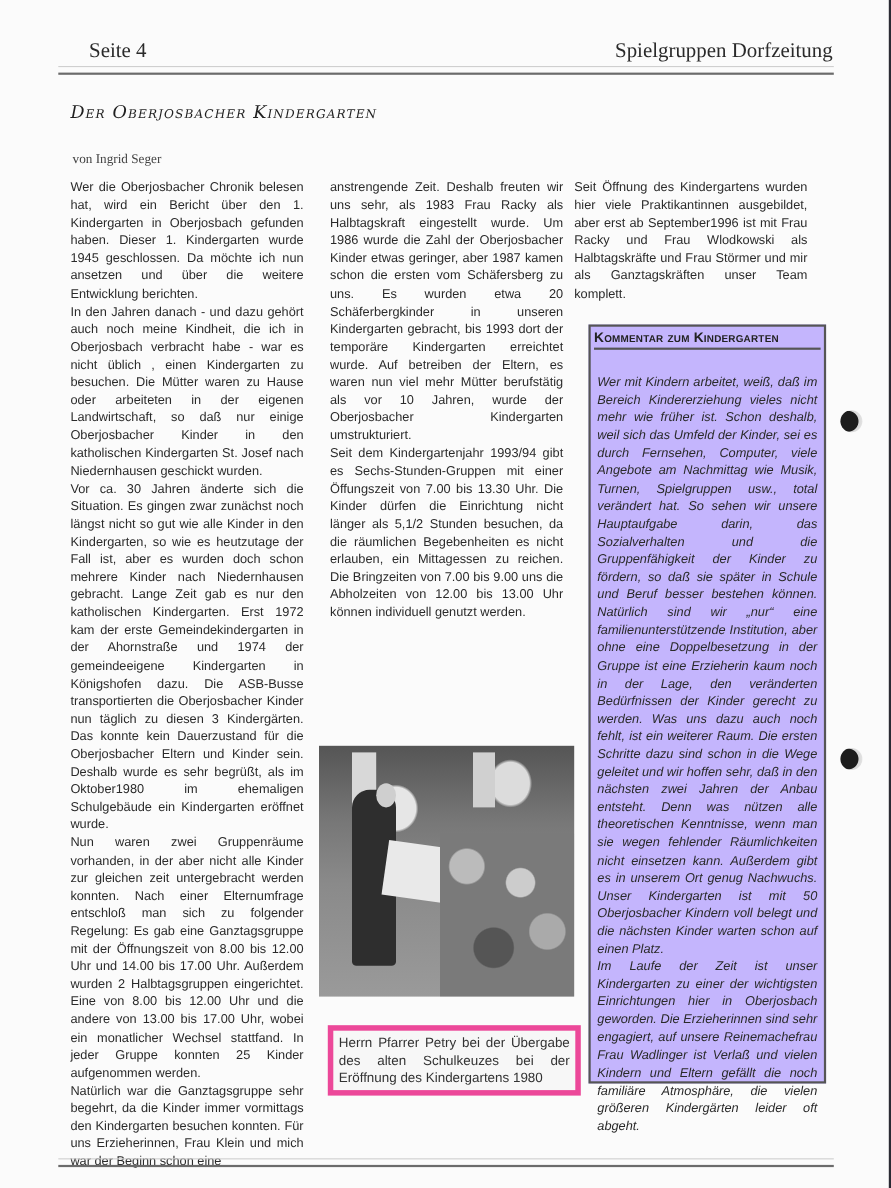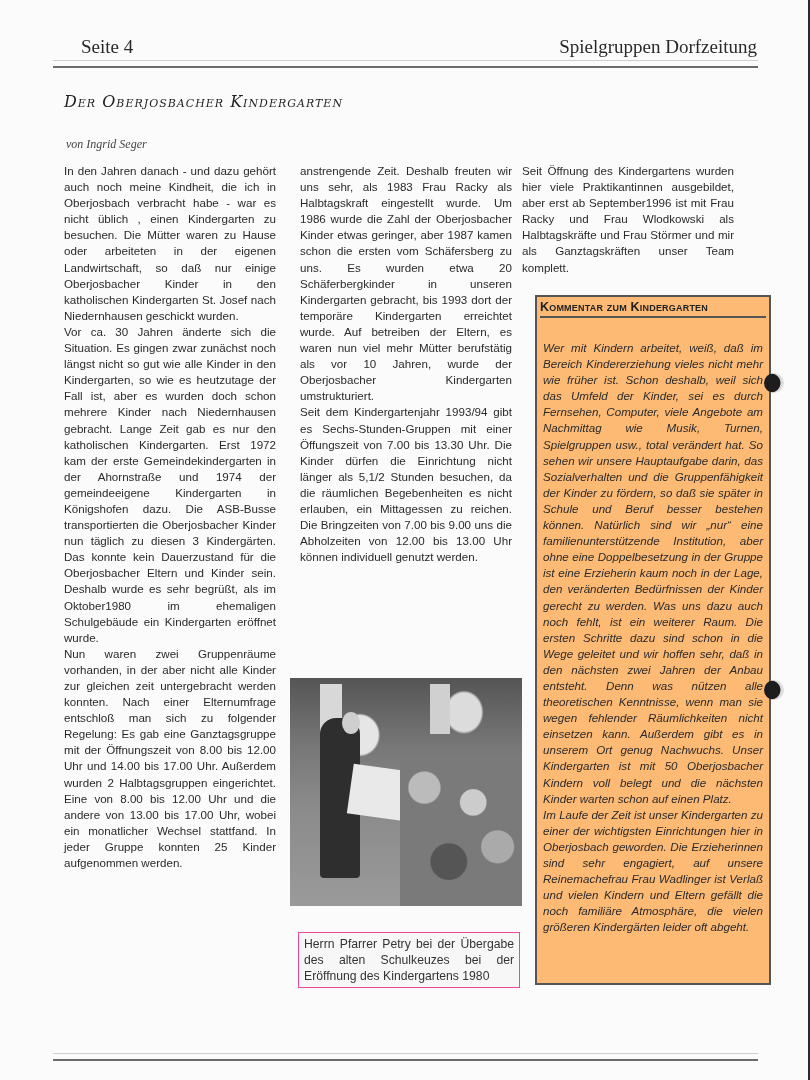--- a/index.html
+++ b/index.html
@@ -17,21 +17,21 @@
   }
   .rule-top-thin { position: absolute; left: 53px; width: 705px; top: 60px; height: 1px; background: #cfcfcf; }
   .rule-top { position: absolute; left: 53px; width: 705px; top: 66px; height: 2px; background: #6b6b6b; }
   .title {
     position: absolute; left: 64px; top: 92px;
     font-family: "DejaVu Serif", serif; font-style: italic; font-size: 16px;
     font-variant: small-caps; letter-spacing: 1px; color: #1f1f1f;
   }
   .byline {
     position: absolute; left: 66px; top: 137px;
-    font-family: "Liberation Serif", serif; font-style: italic; font-size: 12px; color: #444;
+    font-family: "Liberation Serif", serif; font-size: 12px; color: #444;
   }
   .col {
     position: absolute; font-family: "Liberation Sans", sans-serif;
     font-size: 11.6px; line-height: 16.1px; text-align: justify; color: #2a2a2a;
   }
   .col p { margin: 0; }
   .col1 { left: 64px; top: 163px; width: 212px; }
   .col2 { left: 300px; top: 163px; width: 212px; }
   .col3 { left: 522px; top: 163px; width: 212px; }
   .photo {
@@ -48,27 +48,27 @@
   .photo .head { position: absolute; left: 52px; top: 34px; width: 18px; height: 22px; background: #cfcfcf; border-radius: 50%; }
   .photo .cross { position: absolute; left: 60px; top: 90px; width: 66px; height: 50px; background: #e9e9e9; transform: rotate(8deg); }
   .photo .kids { position: absolute; left: 110px; top: 80px; width: 122px; height: 148px;
     background: radial-gradient(circle at 20% 20%, #bbb 0 10%, transparent 11%),
                 radial-gradient(circle at 60% 30%, #ccc 0 10%, transparent 11%),
                 radial-gradient(circle at 80% 60%, #aaa 0 12%, transparent 13%),
                 radial-gradient(circle at 40% 70%, #555 0 14%, transparent 15%),
                 #7a7a7a; }
   .caption {
     position: absolute; left: 298px; top: 932px; width: 210px; padding: 3px 5px;
-    border: 1px solid #ec4899; background: #f7f7f7;
+    border: 5px solid #ec4899; background: #f7f7f7;
     font-family: "Liberation Sans", sans-serif; font-size: 12.2px; line-height: 16px;
     text-align: justify; color: #333;
   }
   .commentary {
-    position: absolute; left: 535px; top: 295px; width: 236px; height: 690px;
-    border: 2px solid #555; box-sizing: border-box; background: #fdba74;
+    position: absolute; left: 535px; top: 295px; width: 216px; height: 690px;
+    border: 2px solid #555; box-sizing: border-box; background: #c4b5fd;
   }
   .commentary-title {
     margin: 3px 3px 0 3px; padding-bottom: 2px; border-bottom: 2px solid #555;
     font-family: "Liberation Sans", sans-serif; font-weight: bold; font-size: 12.5px;
     font-variant: small-caps; color: #222; letter-spacing: 0.2px;
   }
   .commentary-body {
     padding: 22px 6px 0 6px;
     font-family: "Liberation Sans", sans-serif; font-style: italic; font-size: 11.6px;
     line-height: 16.1px; text-align: justify; color: #2a2a2a;
@@ -87,23 +87,25 @@
 
 <div class="header-left">Seite 4</div>
 <div class="header-right">Spielgruppen Dorfzeitung</div>
 <div class="rule-top-thin"></div>
 <div class="rule-top"></div>
 
 <div class="title">Der Oberjosbacher Kindergarten</div>
 <div class="byline">von Ingrid Seger</div>
 
 <div class="col col1">
+  <p>Wer die Oberjosbacher Chronik belesen hat, wird ein Bericht über den 1. Kindergarten in Oberjosbach gefunden haben. Dieser 1. Kindergarten wurde 1945 geschlossen. Da möchte ich nun ansetzen und über die weitere Entwicklung berichten.</p>
   <p>In den Jahren danach - und dazu gehört auch noch meine Kindheit, die ich in Oberjosbach verbracht habe - war es nicht üblich , einen Kindergarten zu besuchen. Die Mütter waren zu Hause oder arbeiteten in der eigenen Landwirtschaft, so daß nur einige Oberjosbacher Kinder in den katholischen Kindergarten St. Josef nach Niedernhausen geschickt wurden.</p>
   <p>Vor ca. 30 Jahren änderte sich die Situation. Es gingen zwar zunächst noch längst nicht so gut wie alle Kinder in den Kindergarten, so wie es heutzutage der Fall ist, aber es wurden doch schon mehrere Kinder nach Niedernhausen gebracht. Lange Zeit gab es nur den katholischen Kindergarten. Erst 1972 kam der erste Gemeindekindergarten in der Ahornstraße und 1974 der gemeindeeigene Kindergarten in Königshofen dazu. Die ASB-Busse transportierten die Oberjosbacher Kinder nun täglich zu diesen 3 Kindergärten. Das konnte kein Dauerzustand für die Oberjosbacher Eltern und Kinder sein. Deshalb wurde es sehr begrüßt, als im Oktober1980 im ehemaligen Schulgebäude ein Kindergarten eröffnet wurde.</p>
   <p>Nun waren zwei Gruppenräume vorhanden, in der aber nicht alle Kinder zur gleichen zeit untergebracht werden konnten. Nach einer Elternumfrage entschloß man sich zu folgender Regelung: Es gab eine Ganztagsgruppe mit der Öffnungszeit von 8.00 bis 12.00 Uhr und 14.00 bis 17.00 Uhr. Außerdem wurden 2 Halbtagsgruppen eingerichtet. Eine von 8.00 bis 12.00 Uhr und die andere von 13.00 bis 17.00 Uhr, wobei ein monatlicher Wechsel stattfand. In jeder Gruppe konnten 25 Kinder aufgenommen werden.</p>
+  <p>Natürlich war die Ganztagsgruppe sehr begehrt, da die Kinder immer vormittags den Kindergarten besuchen konnten. Für uns Erzieherinnen, Frau Klein und mich war der Beginn schon eine</p>
 </div>
 
 <div class="col col2">
   <p>anstrengende Zeit. Deshalb freuten wir uns sehr, als 1983 Frau Racky als Halbtagskraft eingestellt wurde. Um 1986 wurde die Zahl der Oberjosbacher Kinder etwas geringer, aber 1987 kamen schon die ersten vom Schäfersberg zu uns. Es wurden etwa 20 Schäferbergkinder in unseren Kindergarten gebracht, bis 1993 dort der temporäre Kindergarten erreichtet wurde. Auf betreiben der Eltern, es waren nun viel mehr Mütter berufstätig als vor 10 Jahren, wurde der Oberjosbacher Kindergarten umstrukturiert.</p>
   <p>Seit dem Kindergartenjahr 1993/94 gibt es Sechs-Stunden-Gruppen mit einer Öffungszeit von 7.00 bis 13.30 Uhr. Die Kinder dürfen die Einrichtung nicht länger als 5,1/2 Stunden besuchen, da die räumlichen Begebenheiten es nicht erlauben, ein Mittagessen zu reichen. Die Bringzeiten von 7.00 bis 9.00 uns die Abholzeiten von 12.00 bis 13.00 Uhr können individuell genutzt werden.</p>
 </div>
 
 <div class="col col3">
   <p>Seit Öffnung des Kindergartens wurden hier viele Praktikantinnen ausgebildet, aber erst ab September1996 ist mit Frau Racky und Frau Wlodkowski als Halbtagskräfte und Frau Störmer und mir als Ganztagskräften unser Team komplett.</p>
 </div>

